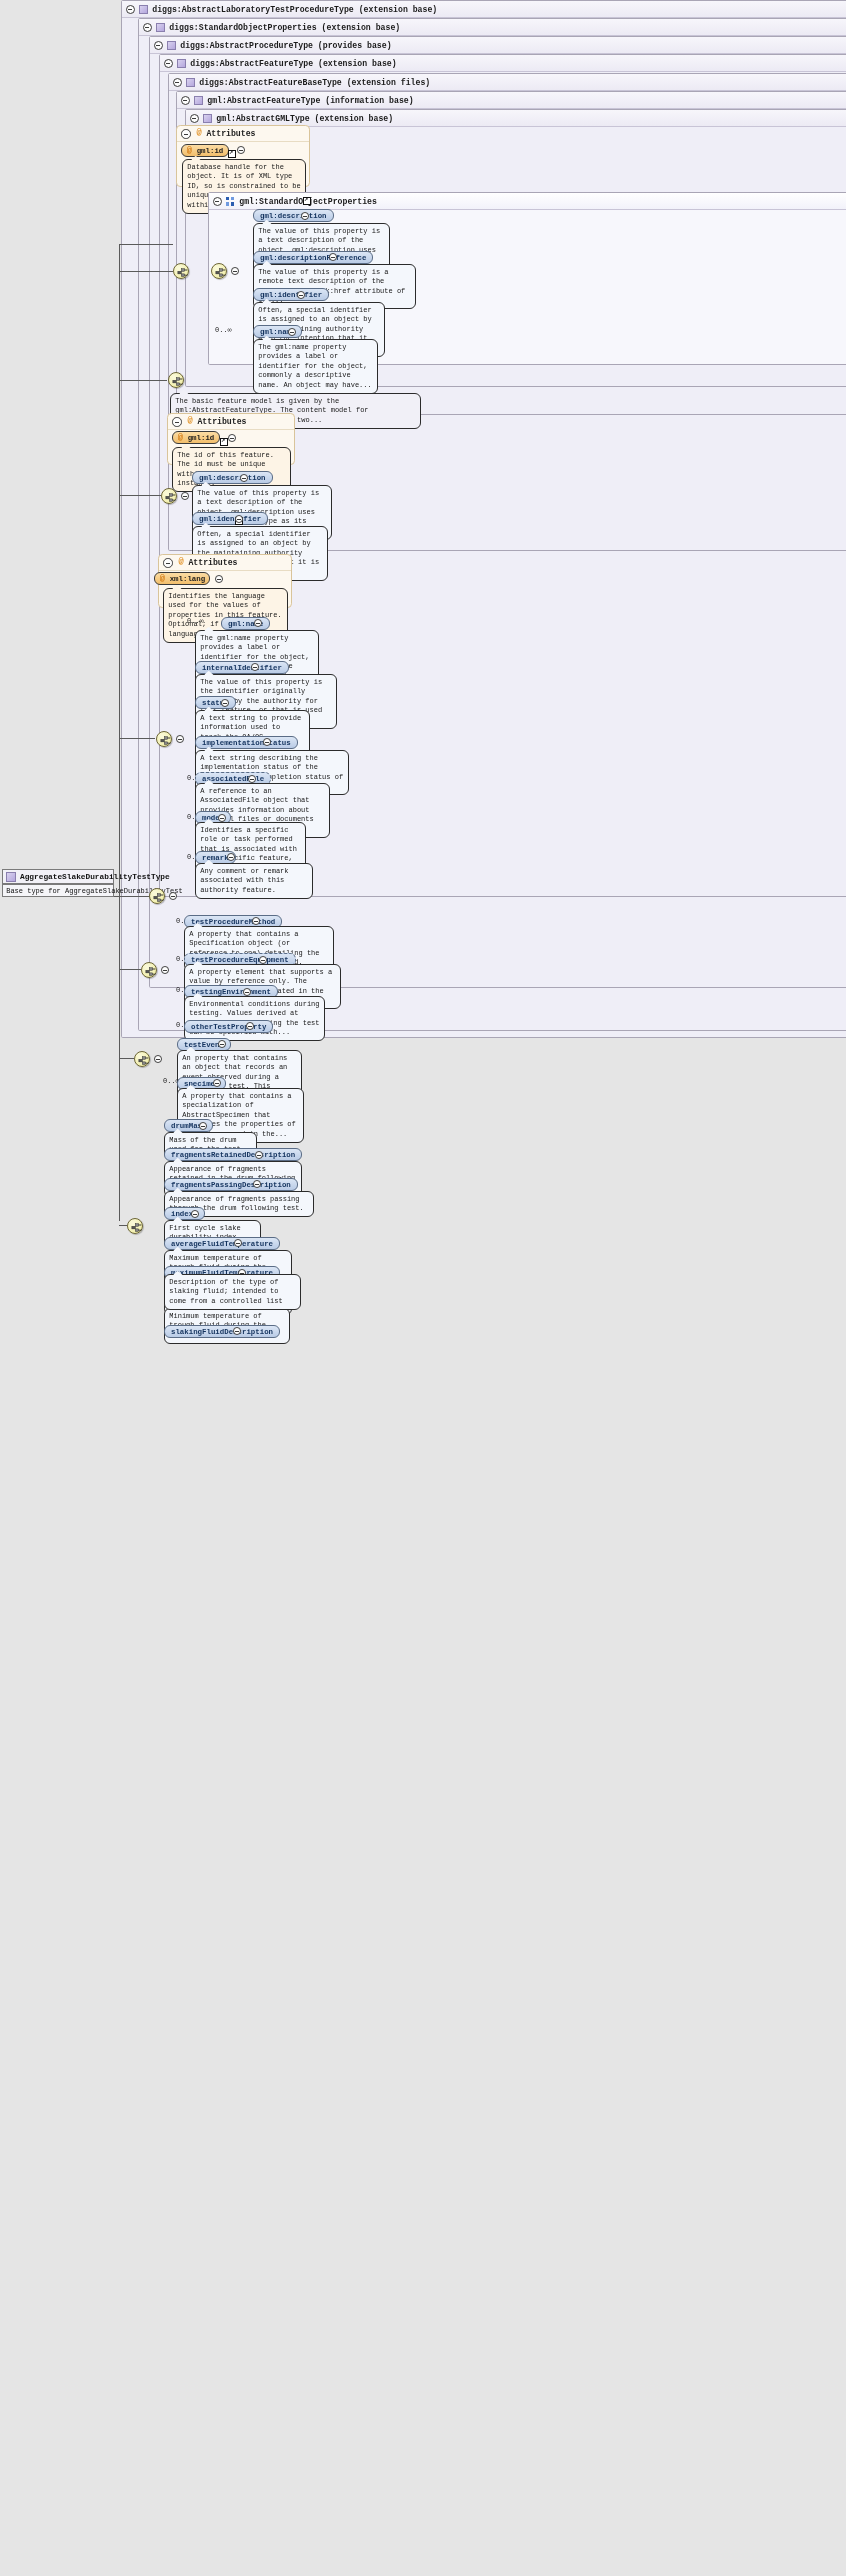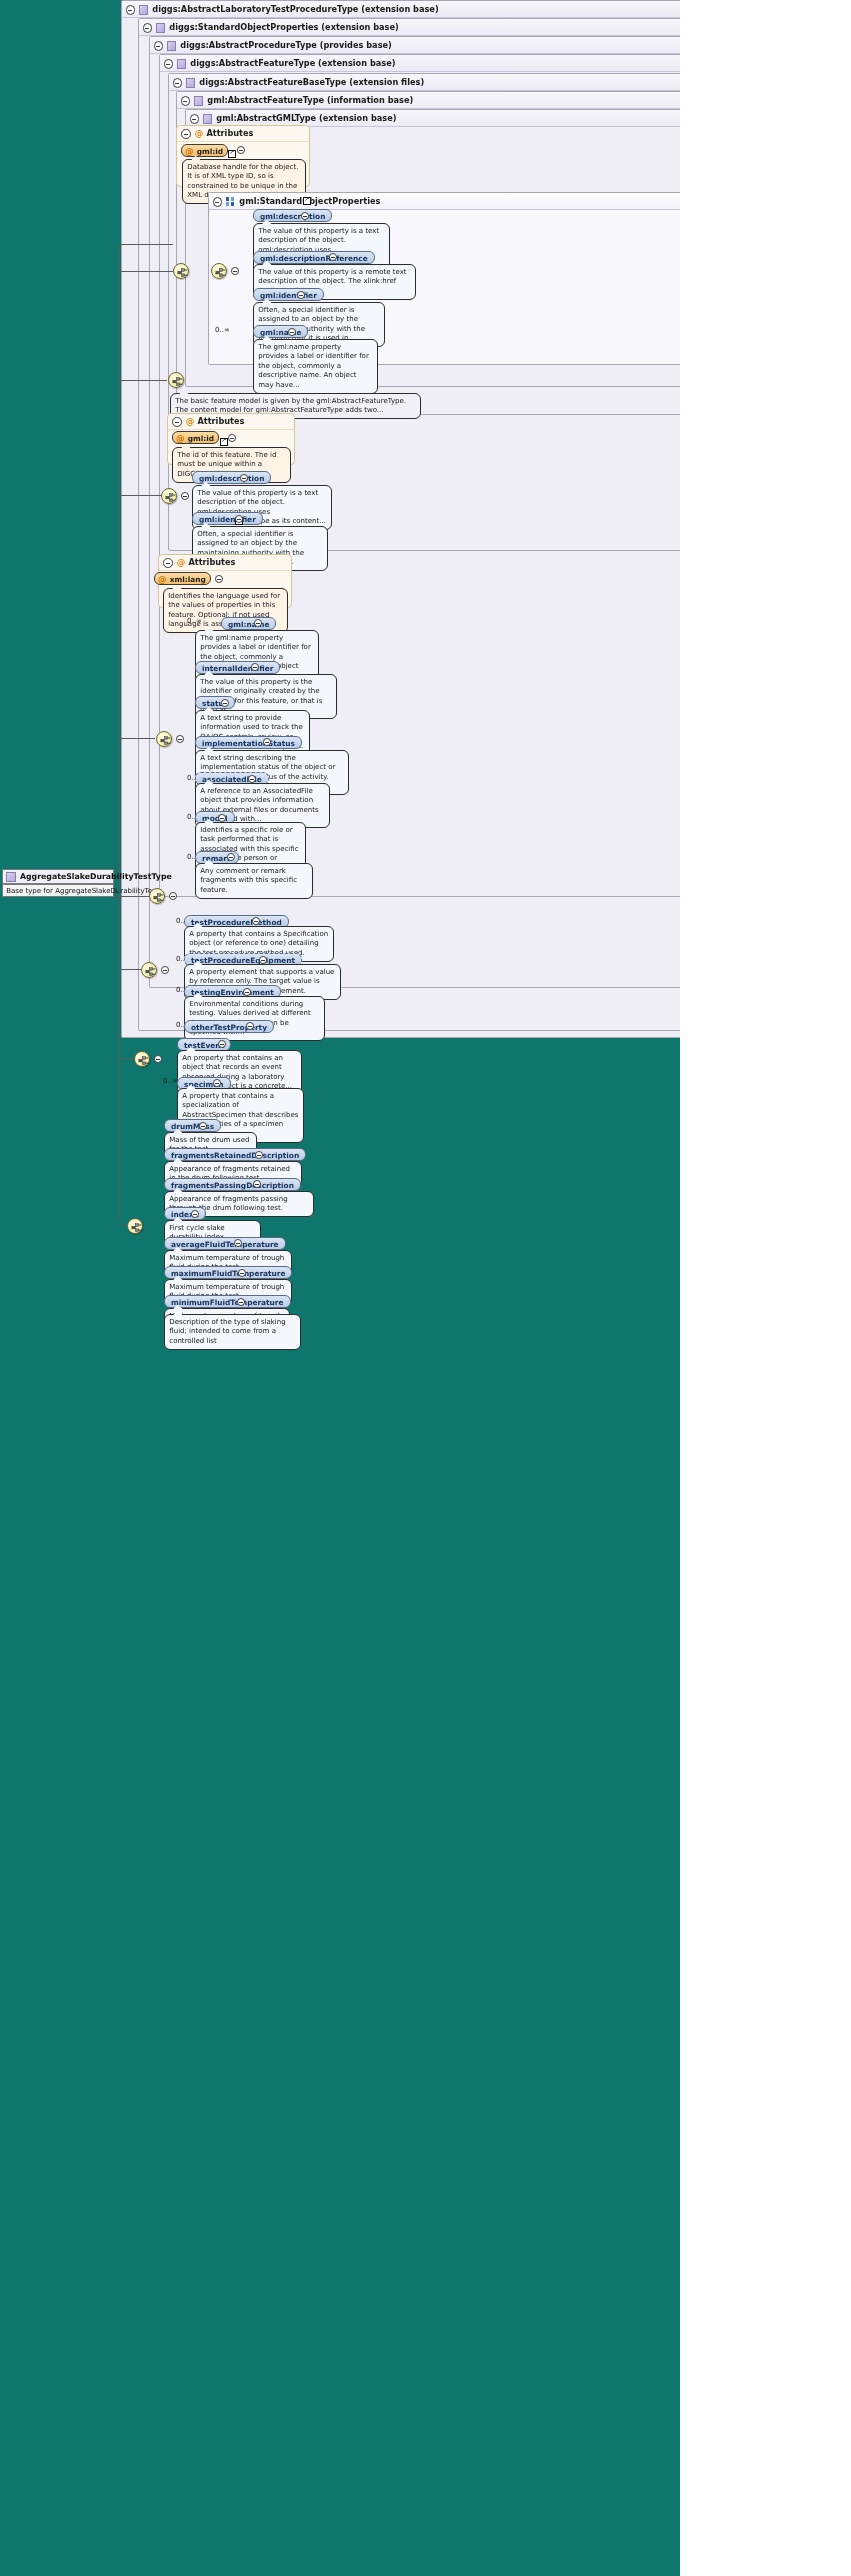--- a/index.html
+++ b/index.html
@@ -3,24 +3,25 @@
 <meta charset="utf-8">
 <style>
   * { box-sizing: border-box; }
   html, body {
     margin: 0; padding: 0;
     background: #ffffff;
     font-family: "DejaVu Sans", "Liberation Sans", sans-serif;
   }
   #canvas {
     position: relative;
-    width: 680px;
+    width: 846px;
     height: 2576px;
-    background: #0f766e;
+    background: #e5e5e5;
     overflow: hidden;
+    font-family: Liberation Mono, monospace;
   }
 
   
   .cbox {
     position: absolute;
     border: 0.9px solid #a9a5b5;
     background: #efeef7;
     border-radius: 1.7px;
   }
   .cbox > .cbox-head {
@@ -488,21 +489,21 @@
   <div class="doc blue" style="left:195px; top:822px; width:111px;">
     <span>Identifies a specific role or task performed that is associated with this specific feature, the person or organization...</span>
   </div>
 
   <div class="card" style="left:187px; top:853px;">0..∞</div>
   <div class="elchip" style="left:195px; top:851px;">
     <span>remark</span>
   </div>
   <div class="smallcirc" style="left:227px; top:853px;"></div>
   <div class="doc blue" style="left:195px; top:863px; width:118px;">
-    <span>Any comment or remark fragments with this specific feature.</span>
+    <span>Any comment or remark associated with this authority feature.</span>
   </div>
 
   <div class="rootbox" style="left:1.7px; top:869px; width:112px;">
     <span class="typeicon"></span><span>AggregateSlakeDurabilityTestType</span>
   </div>
   <div class="rootdoc" style="left:1.7px; top:884px; width:112px;">
     <span>Base type for AggregateSlakeDurabilityTest</span>
   </div>
 
   <div class="seqnode" style="left:149px; top:888px;">
@@ -651,21 +652,21 @@
   </div>
   <div class="smallcirc" style="left:237px; top:1298px;"></div>
   <div class="doc blue" style="left:164px; top:1308px; width:126px;">
     <span>Minimum temperature of trough fluid during the test</span>
   </div>
 
   <div class="elchip" style="left:164px; top:1325px;">
     <span>slakingFluidDescription</span>
   </div>
   <div class="smallcirc" style="left:233px; top:1327px;"></div>
-  <div class="doc blue" style="left:164px; top:1314px; width:137px;">
+  <div class="doc blue" style="left:164px; top:1274px; width:137px;">
     <span>Description of the type of slaking fluid; intended to come from a controlled list</span>
   </div>
 
   <div class="ln lnv" style="left:119px; top:244px; height:977px;"></div>
   <div class="ln lnh" style="left:119px; top:244px; width:54px;"></div>
   <div class="ln lnh" style="left:119px; top:271px; width:54px;"></div>
   <div class="ln lnh" style="left:119px; top:380px; width:48px;"></div>
   <div class="ln lnh" style="left:119px; top:495px; width:42px;"></div>
   <div class="ln lnh" style="left:119px; top:738px; width:36px;"></div>
   <div class="ln lnh" style="left:114px; top:896px; width:35px;"></div>

